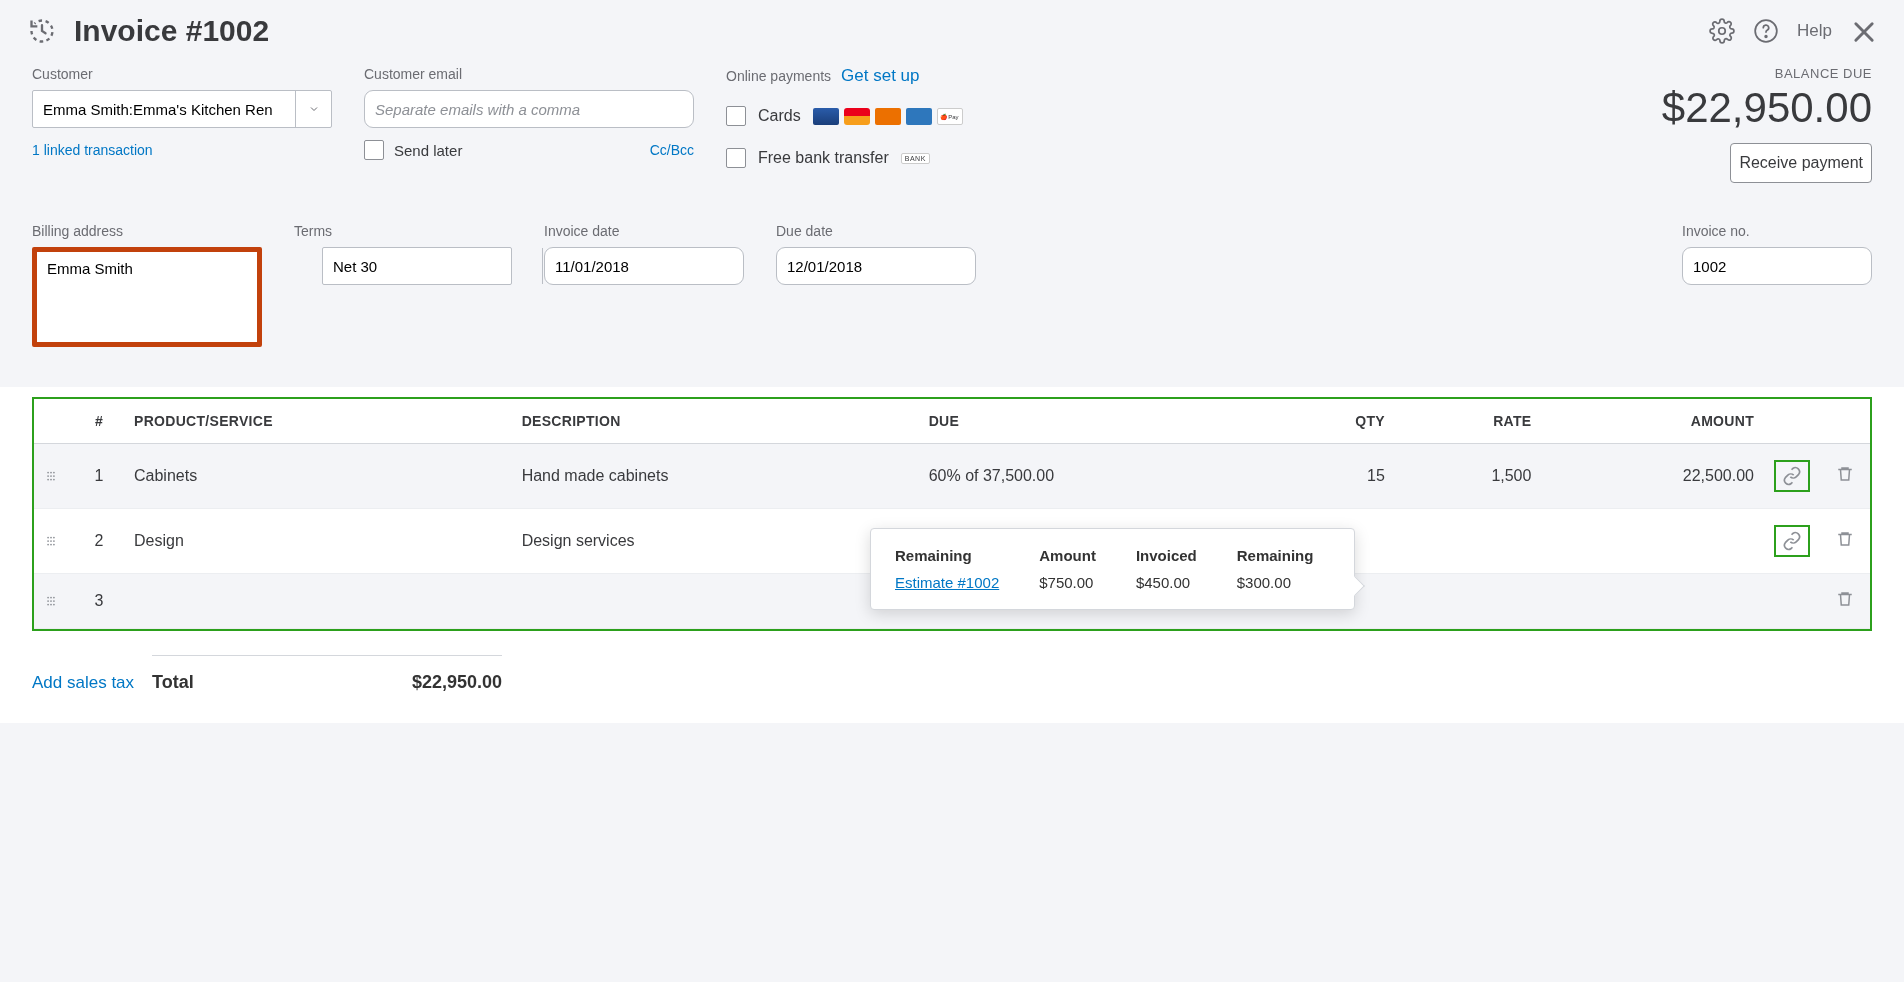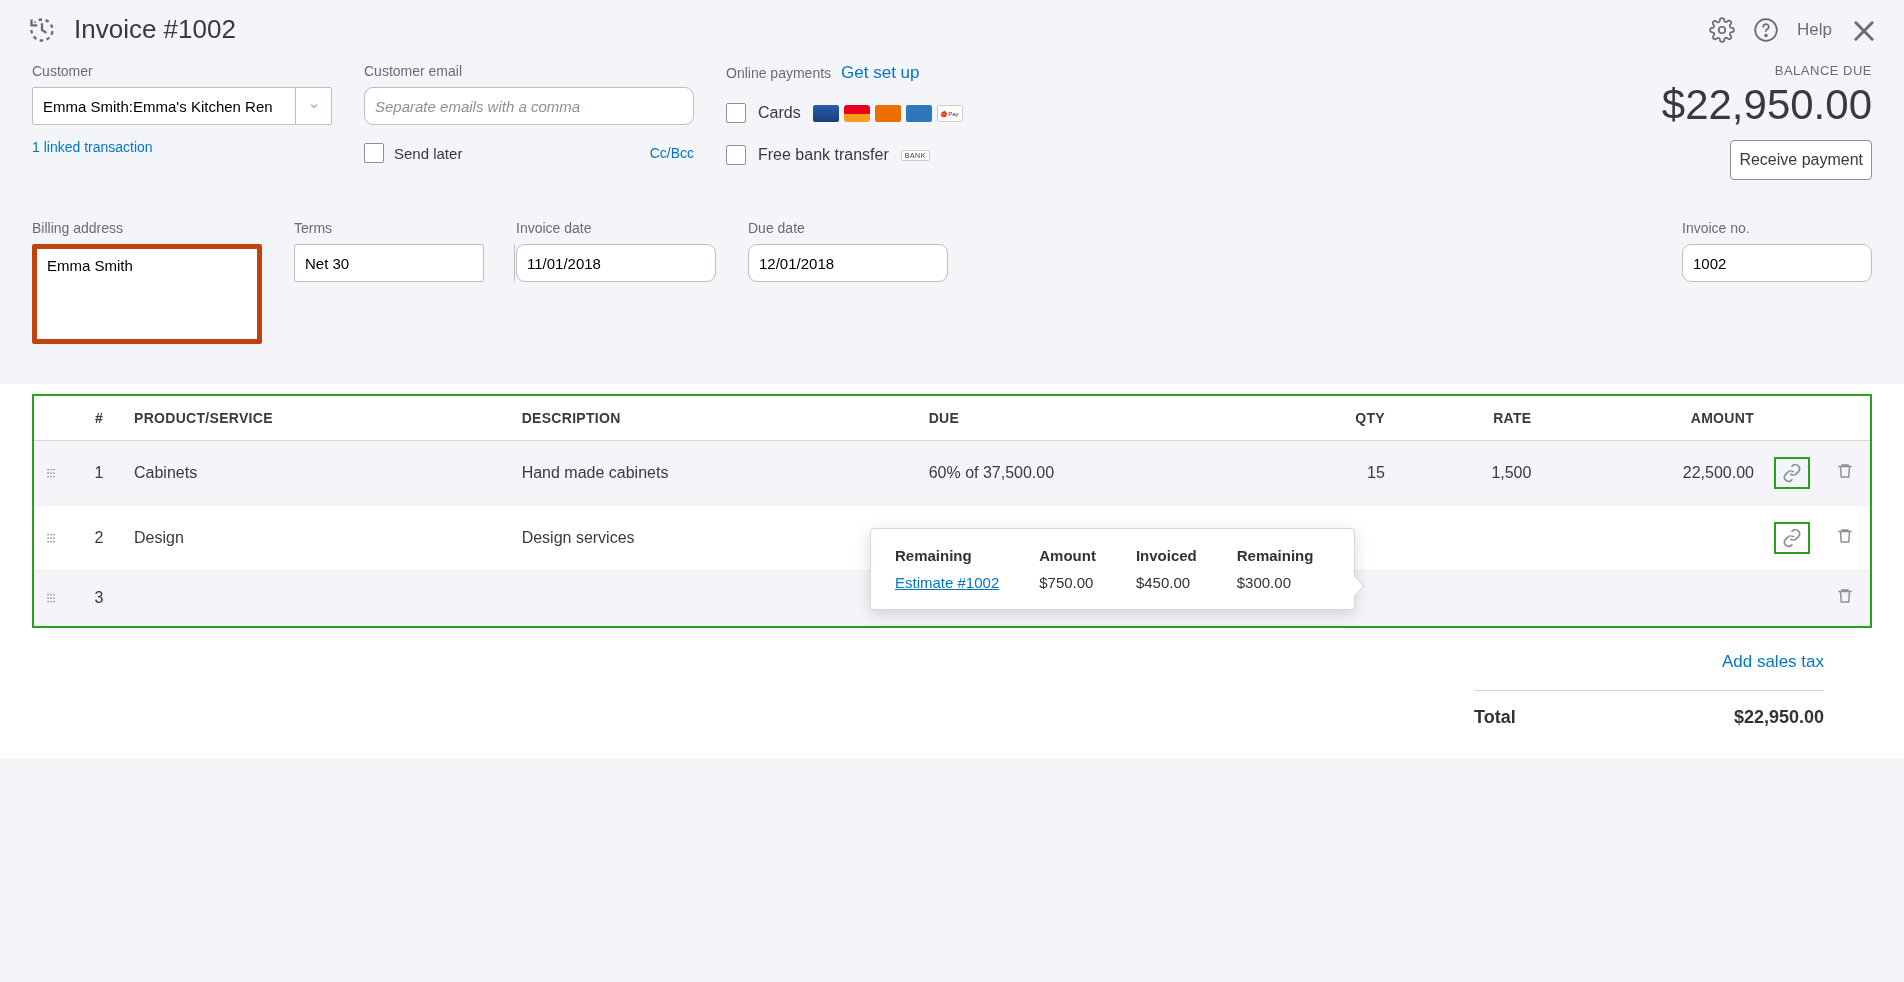--- a/index.html
+++ b/index.html
@@ -9,21 +9,21 @@
     color: #333;
     font-size: 15px;
   }
   .header {
     display: flex;
     align-items: center;
     padding: 14px 28px;
   }
   .header-left { display:flex; align-items:center; gap:18px; }
   .recent-icon { width:28px; height:28px; color:#6b6c72; }
-  .title { font-size: 26px; font-weight: 400; color:#393a3d; }
+  .title { font-size: 30px; font-weight: 700; color:#393a3d; }
   .header-right { margin-left:auto; display:flex; align-items:center; gap:18px; }
   .icon-btn { width:26px; height:26px; color:#6b6c72; cursor:pointer; }
   .help-label { font-size:17px; color:#6b6c72; cursor:pointer; }
   .close-btn svg { width:28px; height:28px; }
 
   .form-area {
     padding: 4px 32px 40px 32px;
     display:flex;
     flex-direction:column;
     gap:40px;
@@ -42,21 +42,21 @@
     border-left:1px solid #babec5; cursor:pointer;
   }
   .link-text { color:#0077c5; font-size:14px; cursor:pointer; }
 
   .email-group { width:330px; }
   .text-input {
     background:#fff; border:1px solid #babec5; border-radius:9px;
     height:38px; width:100%; padding:0 10px; font-size:15px; outline:none;
   }
   .text-input::placeholder { color:#8d9096; font-style:italic; }
-  .email-sub { display:flex; justify-content:space-between; align-items:center; margin-top:10px;}
+  .email-sub { display:flex; justify-content:space-between; align-items:center; margin-top:4px;}
   .checkbox-row { display:flex; align-items:center; gap:10px; font-size:15px; color:#393a3d; }
   .checkbox { width:20px; height:20px; border:1px solid #8d9096; background:#fff; border-radius:2px; cursor:pointer; }
 
   .payments-group { width:260px; }
   .payments-header { display:flex; align-items:baseline; gap:10px; margin-bottom:12px;}
   .payments-row { display:flex; align-items:center; gap:12px; font-size:16px; margin-bottom:14px; color:#393a3d;}
   .card-badges { display:flex; gap:5px; }
   .card-badge { width:26px; height:17px; border-radius:2px; }
   .visa{background:linear-gradient(#2a5caa,#1a3e7a);}
   .mc{background:linear-gradient(#eb001b 50%,#f79e1b 50%); border-radius:3px;}
@@ -71,21 +71,21 @@
   .receive-btn {
     margin-top:12px; padding:10px 8px; font-size:16px; background:#fff;
     border:1px solid #8d9096; border-radius:4px; cursor:pointer; color:#393a3d;
   }
 
   .second-row { display:flex; gap:32px; }
   .billing-group textarea {
     width:230px; height:100px; border:5px solid #c2410c; border-radius:2px;
     padding:8px 10px; font-size:15px; font-family:inherit; resize:none; outline:none;
   }
-  .terms-group .select-wrap { width:190px; }
+  .terms-group .select-wrap { width:190px;margin-left:28px; }
   .date-input { width:200px; }
   .invno-group { margin-left:auto; }
   .invno-input { width:190px; }
 
   
   .table-section { background:#fff; padding:10px 32px 30px 32px; position:relative; }
   .green-box {
     border:2px solid #2ca01c; position:relative;
   }
   table { width:100%; border-collapse:collapse; }
@@ -119,21 +119,21 @@
   .popup-arrow {
     position:absolute; right:-8px; top:50px; width:14px; height:14px;
     background:#fff; border-right:1px solid #d4d7dc; border-top:1px solid #d4d7dc;
     transform: rotate(45deg);
   }
   .popup-col { display:flex; flex-direction:column; gap:10px;}
   .popup-col .hd { font-weight:600;}
   .popup-col .link-u { color:#0077c5; text-decoration:underline; cursor:pointer;}
 
   .footer-right {
-    margin-top:24px; display:flex; flex-direction:column; align-items:flex-end; gap:18px;
+    margin-top:24px; display:flex; flex-direction:row; align-items:flex-end; gap:18px;
     padding-right:48px;
   }
   .add-tax { color:#0077c5; font-size:17px; cursor:pointer; }
   .total-row { display:flex; gap:60px; font-size:18px; font-weight:600; border-top:1px solid #d4d7dc; padding-top:16px; width:350px; justify-content:space-between;}
 
   svg { display:block; }
 </style>
 </head>
 <body>
 

